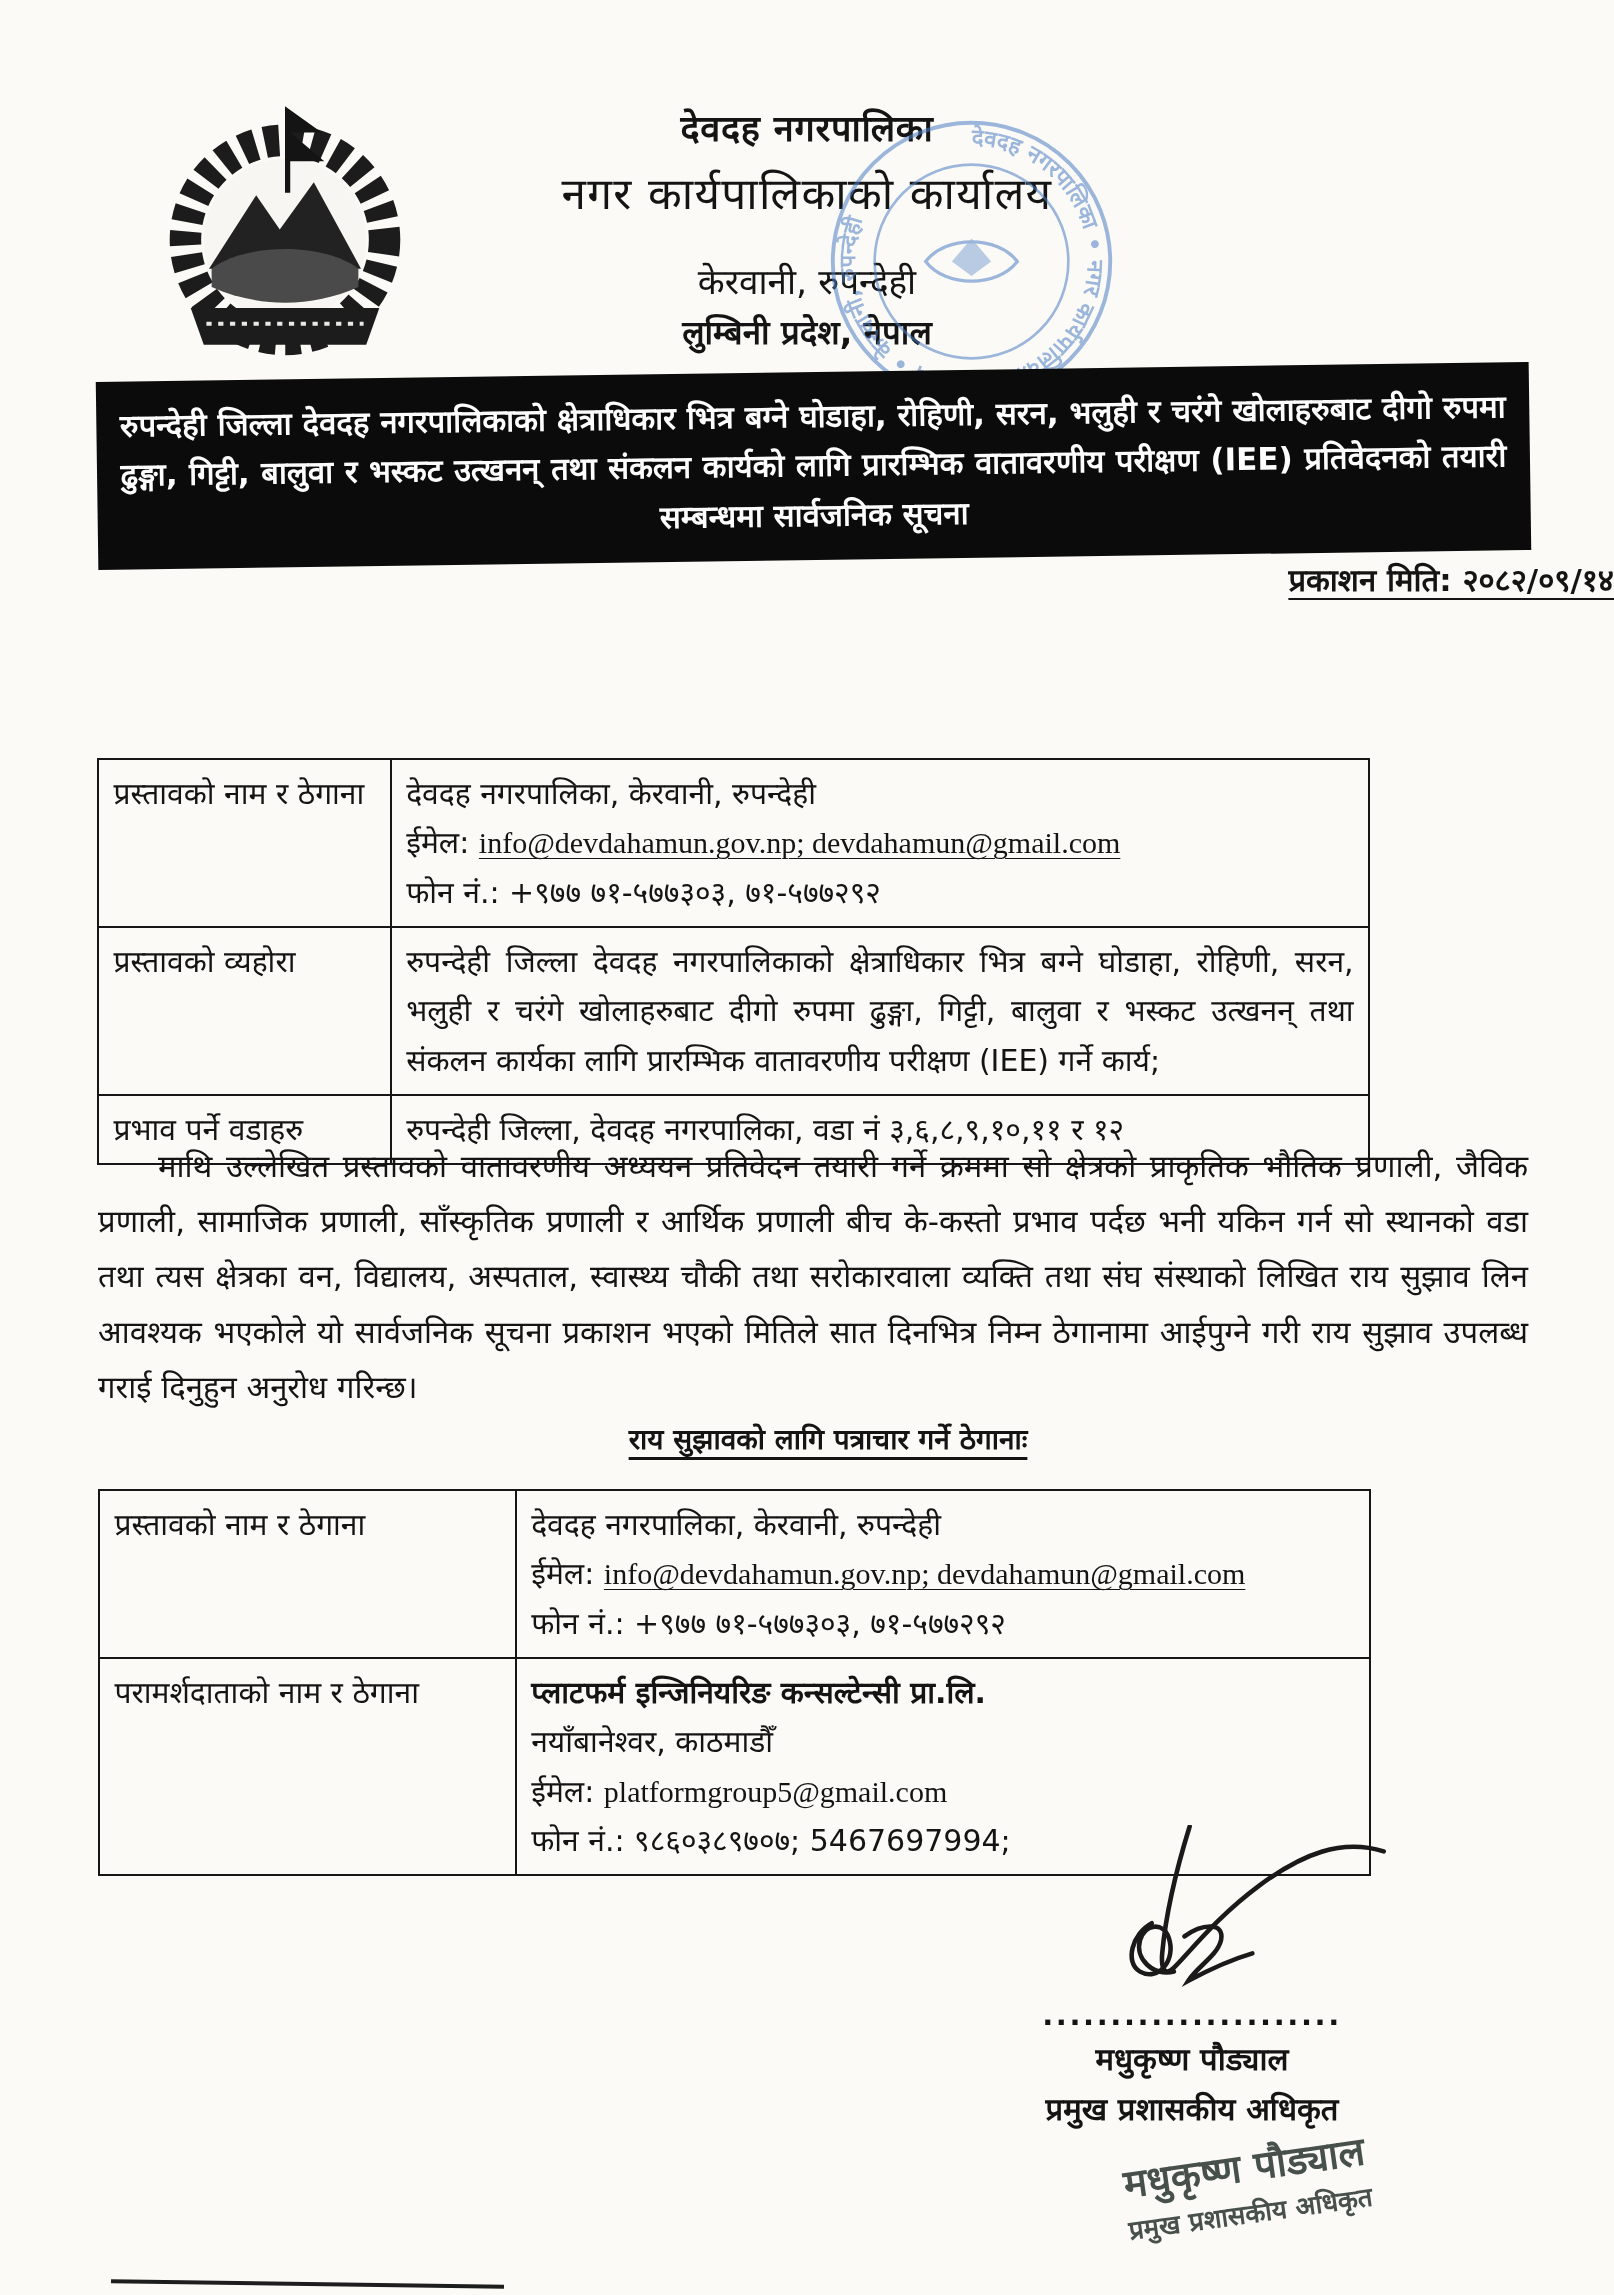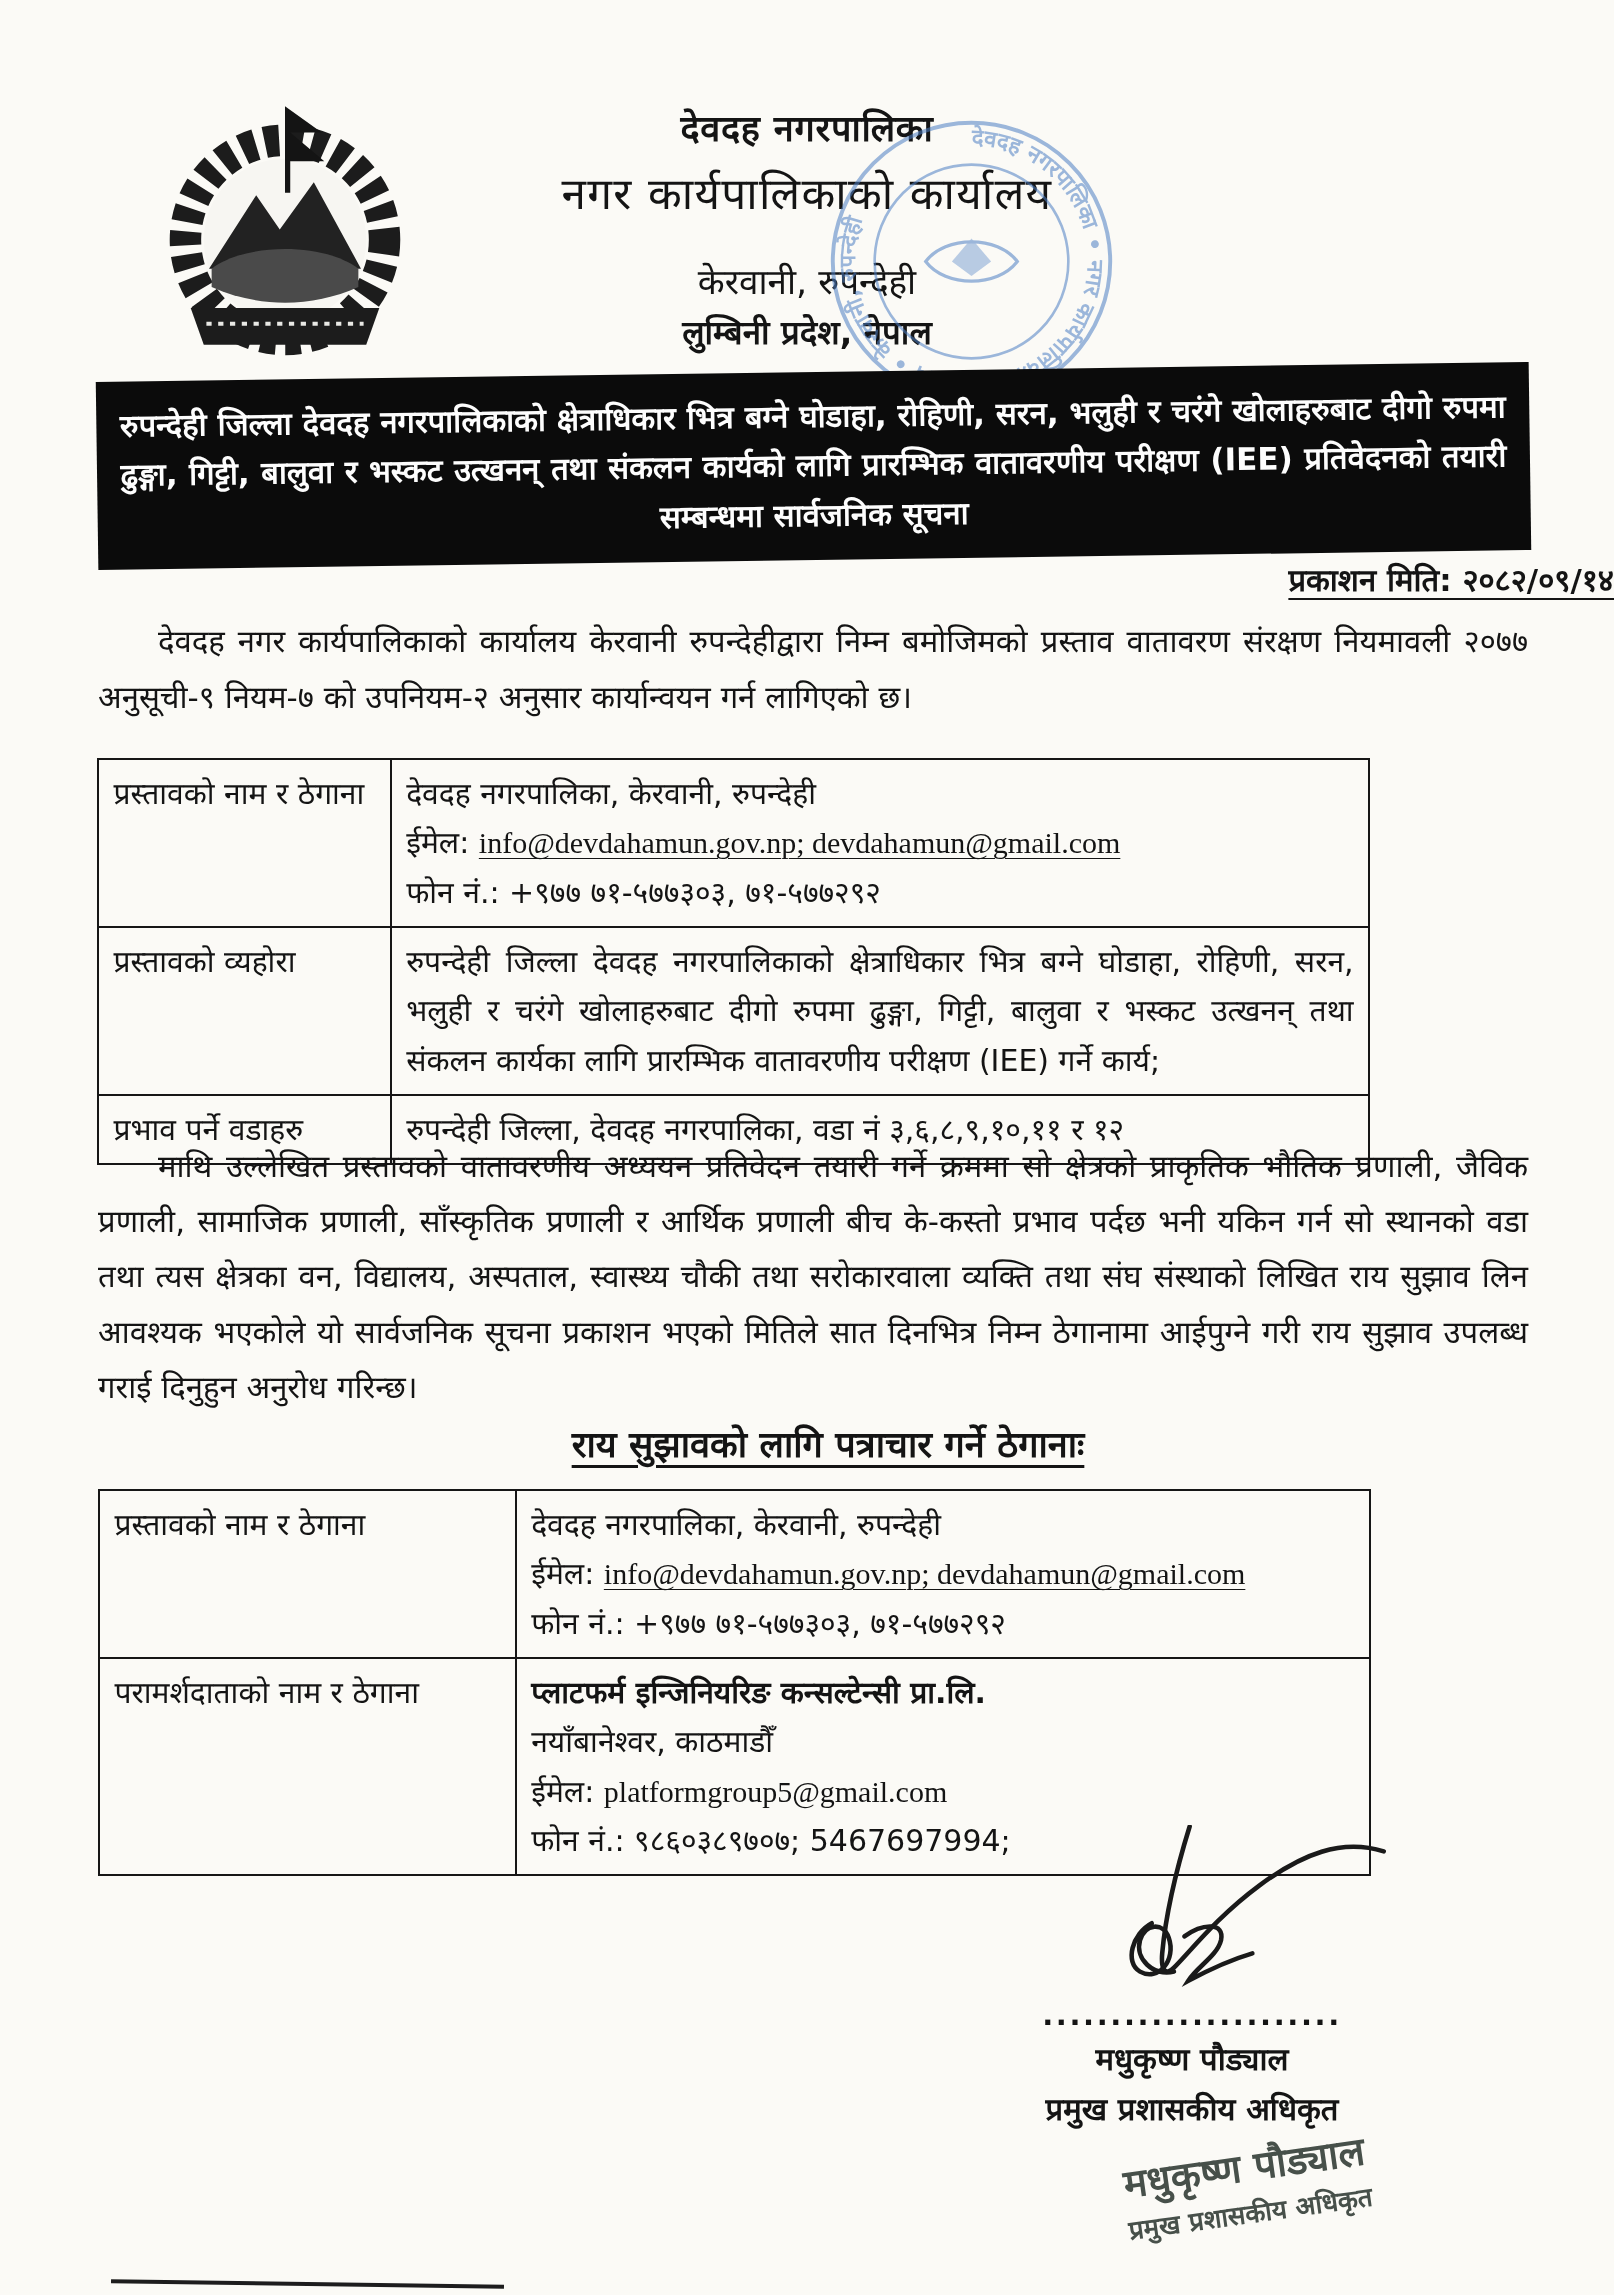--- a/index.html
+++ b/index.html
@@ -44,21 +44,21 @@
     border:2px solid #161616;vertical-align:top;
     padding:9.2px 14.4px;font-size:30px;line-height:1.64;font-weight:500;
   }
   .t1 td.c1{width:262px;}
   .t2 td.c1{width:386px;}
   td.just{text-align:justify;}
   .u{text-decoration:underline;text-decoration-thickness:1.3px;text-underline-offset:5.2px;margin-top:24px;}
   .latin{font-family:"Liberation Serif","DejaVu Serif",serif;}
   .bold{font-weight:bold;}
   
-  .sub-head{top:1419px;font-size:36px;font-weight:bold;margin-left:42px;}
+  .sub-head{top:1419px;font-size:28px;font-weight:bold;margin-left:42px;}
   .sub-head span{text-decoration:underline;text-decoration-thickness:2.6px;text-underline-offset:7.9px;}
   
   .sig-svg{position:absolute;left:1106px;top:1825px;width:281px;height:190px;}
   .dots{position:absolute;left:963px;top:1998px;width:458px;text-align:center;
         font-size:29px;font-weight:bold;letter-spacing:2.6px;}
   .sig-name{position:absolute;left:963px;top:2037px;width:458px;text-align:center;
         font-size:31px;font-weight:600;}
   .sig-title{position:absolute;left:963px;top:2087px;width:458px;text-align:center;
         font-size:31px;font-weight:600;}
   .name-stamp{
@@ -105,21 +105,20 @@
       <path d="M200,230 L230,195 L260,230 L230,252 Z" fill="#4d7fc4" opacity="0.7"></path>
     </svg>
   </div>
 
   <div class="banner">रुपन्देही जिल्ला देवदह नगरपालिकाको क्षेत्राधिकार भित्र बग्ने घोडाहा, रोहिणी, सरन, भलुही र चरंगे खोलाहरुबाट दीगो रुपमा ढुङ्गा, गिट्टी, बालुवा र भस्कट उत्खनन् तथा संकलन कार्यको लागि प्रारम्भिक वातावरणीय परीक्षण (IEE) प्रतिवेदनको तयारी सम्बन्धमा सार्वजनिक सूचना</div>
 
   <div class="center-line pub-date">
     <span>प्रकाशन मिति: २०८२/०९/१४</span>
   </div>
 
-  <div class="para para1">देवदह नगर कार्यपालिकाको कार्यालय केरवानी रुपन्देहीद्वारा निम्न बमोजिमको प्रस्ताव वातावरण संरक्षण नियमावली २०७७ अनुसूची-९ नियम-७ को उपनियम-२ अनुसार कार्यान्वयन गर्न लागिएको छ।</div>
 
   <table class="t1">
     <tbody>
         <tr>
       <td class="c1">प्रस्तावको नाम र ठेगाना</td>
       <td>
         <div>देवदह नगरपालिका, केरवानी, रुपन्देही</div>
         <div>
           <span>ईमेल:</span>
           <span class="u latin">info@devdahamun.gov.np; devdahamun@gmail.com</span>

